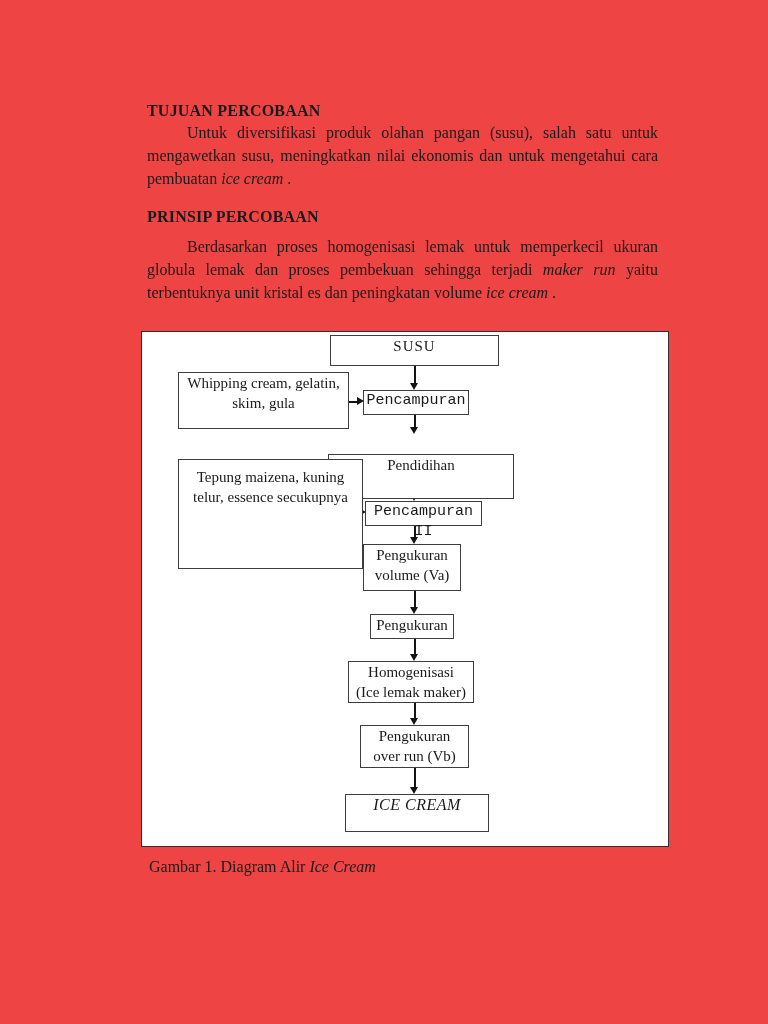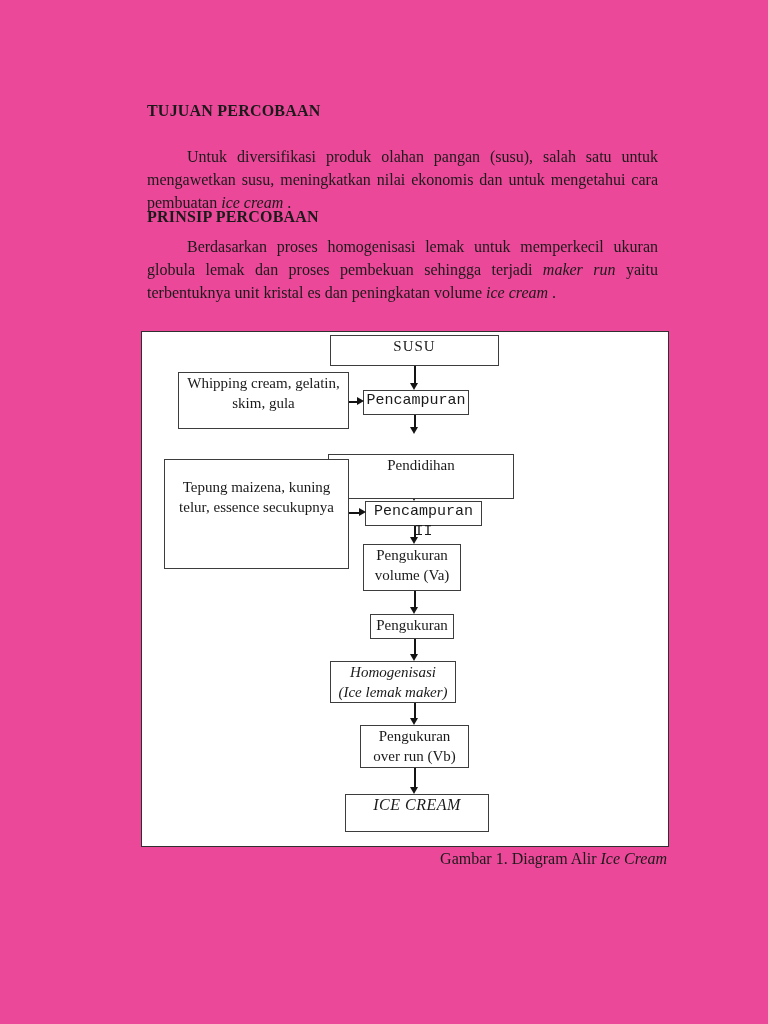--- a/index.html
+++ b/index.html
@@ -1,53 +1,53 @@
 <!DOCTYPE html>
 <html><head>
 <meta charset="utf-8">
 <style>
   html,body{margin:0;padding:0;background:#fff;}
   .page{
-    position:relative;width:768px;height:1024px;background:#ec4899;
+    position:relative;width:768px;height:1024px;background:#ef4444;
     font-family:"Liberation Serif","DejaVu Serif",serif;color:#1a1a1a;overflow:hidden;
   }
   .heading{
     position:absolute;left:147px;width:511px;margin:0;
     font-size:16px;font-weight:bold;line-height:20px;letter-spacing:.2px;
   }
   .h-tujuan{top:101px;}
   .h-prinsip{top:207px;}
   .h-diagram{top:310px;}
   .para{
     position:absolute;left:147px;width:511px;margin:0;
     font-size:16px;line-height:23px;text-align:justify;text-indent:40px;
   }
-  .p-tujuan{top:145px;}
+  .p-tujuan{top:121px;}
   .p-prinsip{top:235px;}
   .it{font-style:italic;}
   
   .diagram{
     position:absolute;left:141px;top:331px;width:526px;height:514px;
     border:1px solid #2f2f2f;background:#fff;
   }
   .node{
     position:absolute;border:1px solid #3d3d3d;background:#fff;
     display:flex;flex-direction:column;align-items:center;justify-content:flex-start;
     font-size:15px;line-height:20px;text-align:center;box-sizing:border-box;
   }
   .n-susu{left:188px;top:3px;width:169px;height:31px;letter-spacing:1px;}
   .n-whipping{left:36px;top:40px;width:171px;height:57px;}
   .n-pencampuran{left:221px;top:58px;width:106px;height:25px;font-family:Liberation Mono, monospace;}
   .n-pendidihan{left:186px;top:102px;width:186px;height:45px;z-index:1;margin-top:20px;}
   .n-pendidihan .line:nth-child(2){padding-left:22px;}
-  .n-tepung{left:22px;top:127px;width:185px;height:110px;z-index:2;justify-content:flex-start;padding-top:17px;}
+  .n-tepung{left:36px;top:127px;width:185px;height:110px;z-index:2;justify-content:flex-start;padding-top:7px;}
   .n-pencampuran2{left:223px;top:169px;width:117px;height:25px;font-family:Liberation Mono, monospace;}
   .n-pengukuran-va{left:221px;top:212px;width:98px;height:47px;}
   .n-tempering{left:228px;top:282px;width:84px;height:25px;}
-  .n-homogenisasi{left:188px;top:329px;width:126px;height:42px;font-style:italic;}
+  .n-homogenisasi{left:206px;top:329px;width:126px;height:42px;}
   .n-pengukuran-vb{left:218px;top:393px;width:109px;height:43px;}
   .n-ice-cream{left:203px;top:462px;width:144px;height:38px;font-style:italic;font-size:16px;letter-spacing:.5px;}
   
   .varrow{position:absolute;left:268px;width:9px;}
   .varrow .shaft{position:absolute;left:3.5px;top:0;bottom:5px;width:2px;background:#141414;}
   .varrow .head{position:absolute;bottom:0;left:0;width:0;height:0;
     border-left:4.5px solid transparent;border-right:4.5px solid transparent;border-top:7px solid #141414;}
   .va1{top:34px;height:24px;}
   .va2{top:83px;height:19px;}
   .va3{top:147px;height:22px;}
@@ -56,22 +56,22 @@
   .va6{top:307px;height:22px;}
   .va7{top:371px;height:22px;}
   .va8{top:436px;height:26px;}
   .harrow{position:absolute;height:9px;}
   .harrow .shaft{position:absolute;top:3.5px;left:0;right:5px;height:2px;background:#141414;}
   .harrow .head{position:absolute;right:0;top:0;width:0;height:0;
     border-top:4.5px solid transparent;border-bottom:4.5px solid transparent;border-left:7px solid #141414;}
   .ha1{left:207px;top:65px;width:15px;}
   .ha2{left:207px;top:176px;width:17px;}
   .caption{
-    position:absolute;left:141px;top:849px;width:526px;margin:0;
-    font-size:16px;line-height:20px;text-align:right;
+    position:absolute;left:141px;top:849px;width:526px;margin:8px;
+    font-size:16px;line-height:20px;text-align:left;
   }
 </style>
 </head>
 <body>
 
 <div class="page">
 
   <h2 class="heading h-tujuan">TUJUAN PERCOBAAN</h2>
   <p class="para p-tujuan"><span>Untuk diversifikasi produk olahan pangan (susu), salah satu untuk mengawetkan susu, meningkatkan nilai ekonomis dan untuk mengetahui cara pembuatan </span><span class="it">ice cream</span><span> .</span></p>
 

